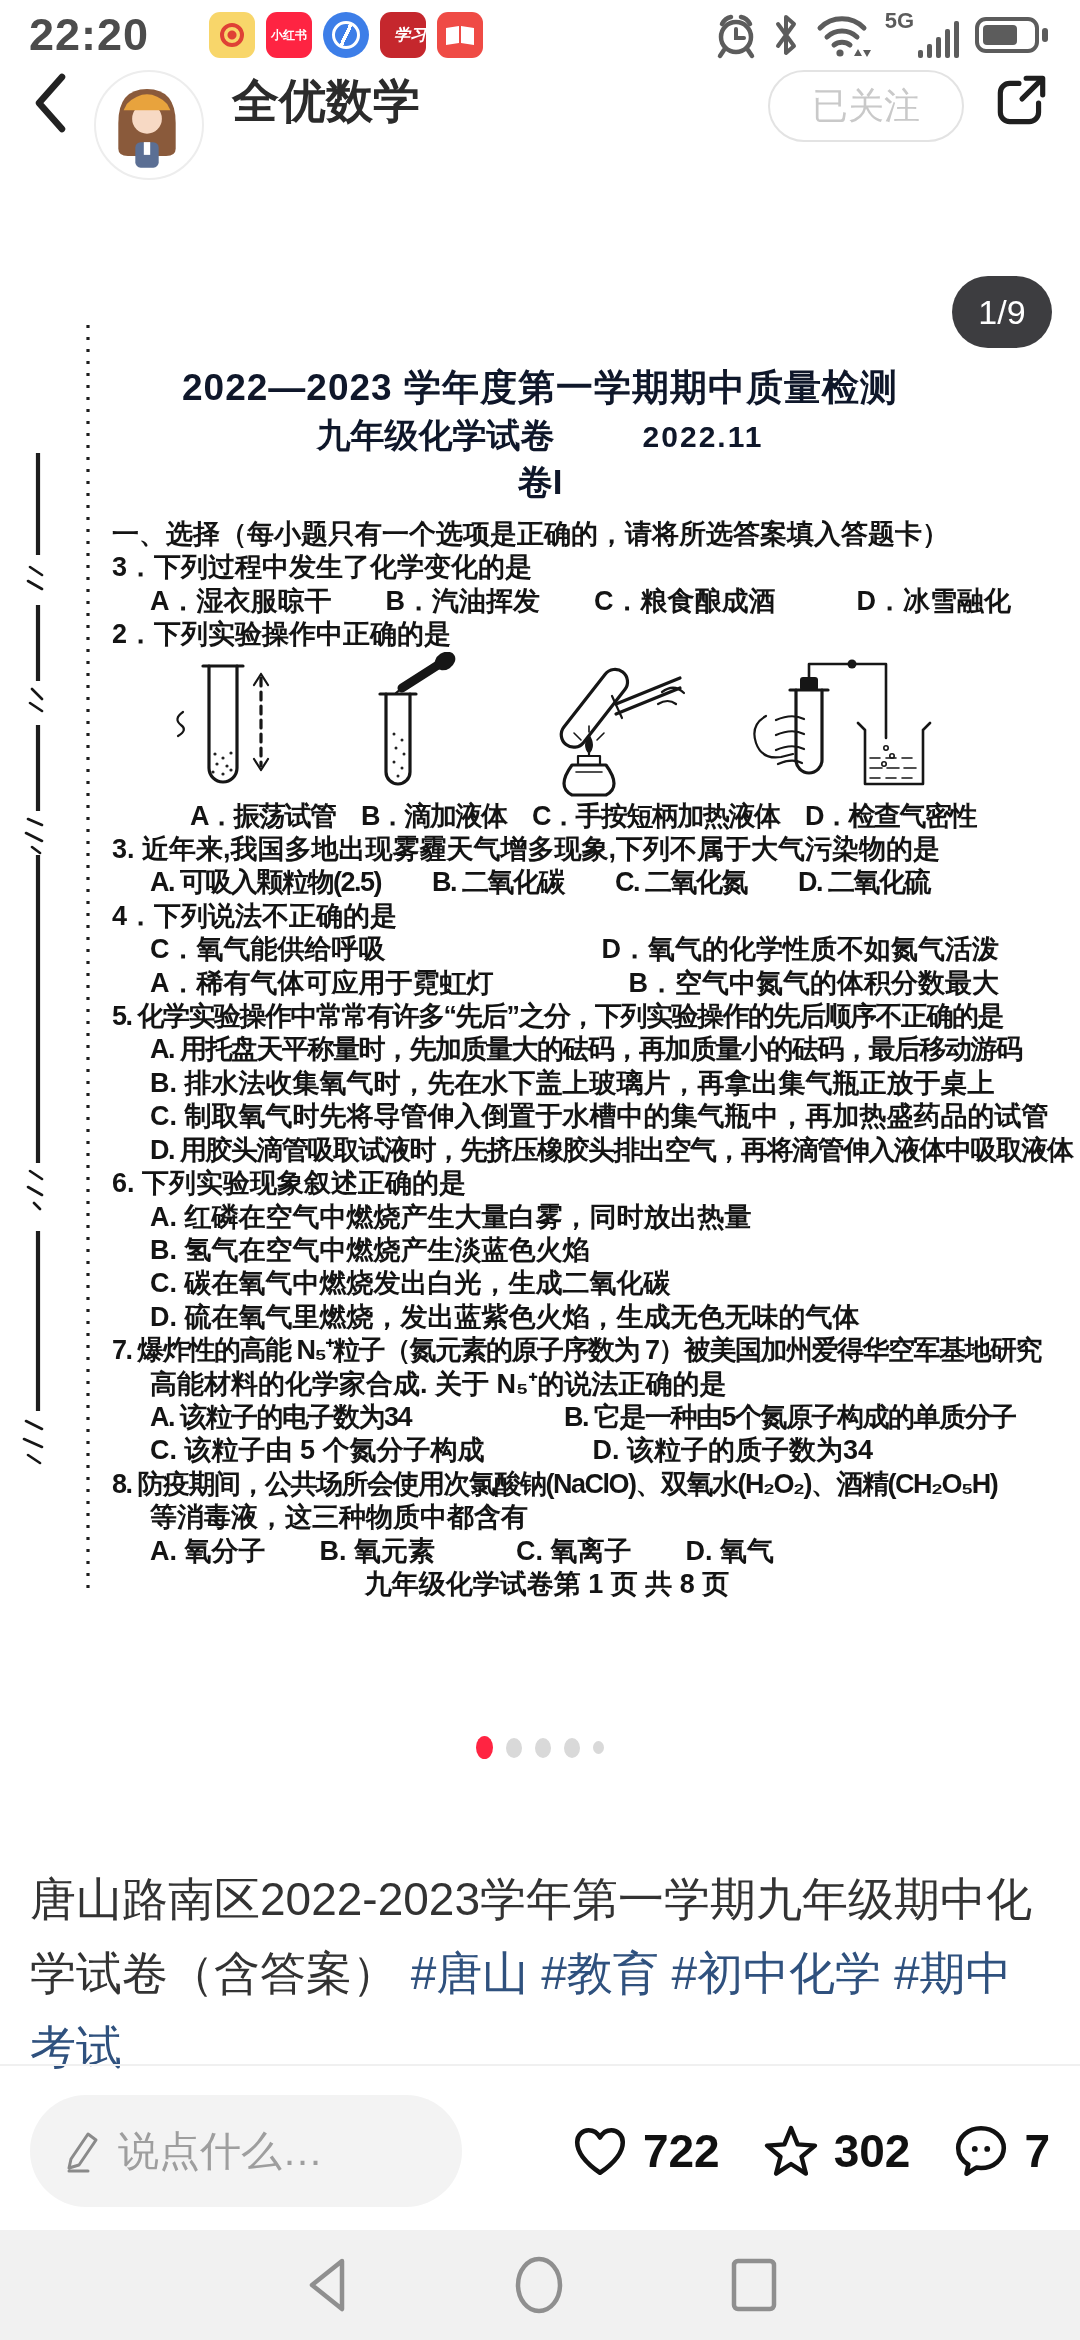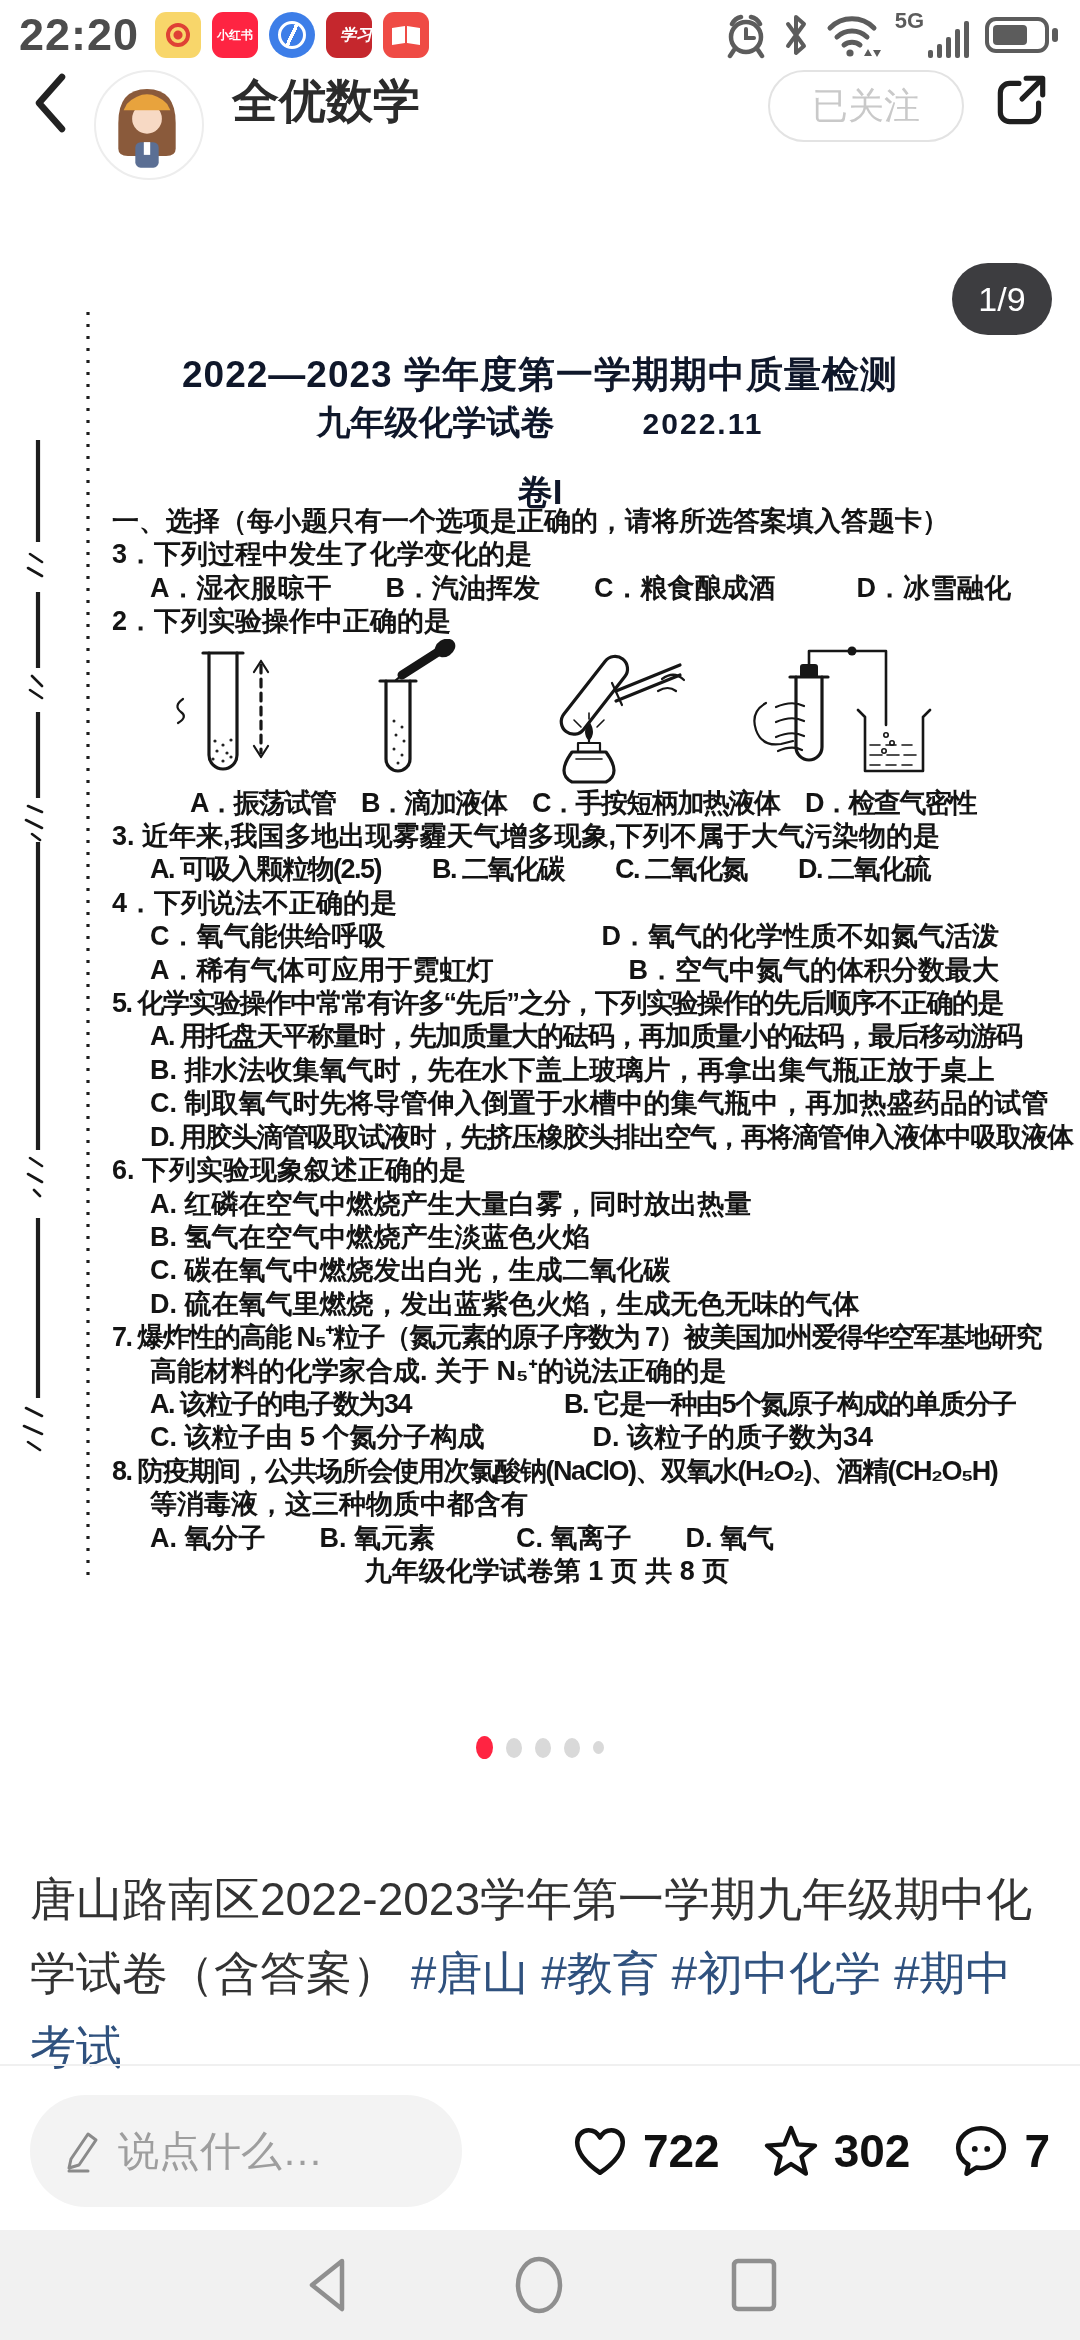--- a/index.html
+++ b/index.html
@@ -1,19 +1,19 @@
 <!DOCTYPE html>
 <html><head>
 <meta charset="utf-8">
 <style>
   html,body{margin:0;padding:0;background:#dcdcdc;}
   .page{position:relative;width:1080px;height:2340px;background:#fff;overflow:hidden;
         font-family:"Liberation Sans",sans-serif;}
   
-  .status-bar{position:absolute;top:0;left:0;right:0;height:70px;display:flex;align-items:center;padding:0 19px;box-sizing:border-box;}
+  .status-bar{position:absolute;top:0;left:0;right:0;height:70px;display:flex;align-items:center;padding:0 29px;box-sizing:border-box;gap:44px;}
   .time{font-size:45px;font-weight:600;color:#4c4c4c;letter-spacing:1px;margin-right:16px;}
   .appicons{display:flex;gap:11px;align-items:center;}
   .appicon{position:relative;width:46px;height:46px;border-radius:11px;display:block;color:#fff;
            font-size:12px;font-weight:700;text-align:center;line-height:46px;overflow:hidden;}
   .app-weibo::before{content:"";display:block;width:24px;height:24px;margin:11px auto;border:4px solid #df4135;border-radius:50%;
         box-sizing:border-box;background:radial-gradient(circle,#df4135 4px,transparent 5px);}
   .app-browser-globe{border-radius:50%;}
   .app-browser-globe::before{content:"";display:block;width:28px;height:28px;margin:9px auto;border:3px solid #fff;border-radius:50%;box-sizing:border-box;
         background:linear-gradient(115deg,transparent 44%,#fff 44%,#fff 56%,transparent 56%);}
   .app-xuexi{font-style:italic;font-size:16px;text-align:right;}
@@ -26,29 +26,29 @@
   
   .header{position:absolute;top:70px;left:0;right:0;height:175px;display:flex;align-items:flex-start;padding:0 28px;box-sizing:border-box;}
   .avatar{width:106px;height:106px;border-radius:50%;border:2px solid #ededed;margin-left:24px;background:#fff;overflow:hidden;flex:0 0 auto;}
   .uname{margin-left:28px;font-size:47px;color:#2b2b2b;font-weight:600;}
   .follow{margin-left:auto;height:68px;padding:0 42px;border:2.5px solid #e3e3e3;border-radius:38px;
           display:flex;align-items:center;font-size:36px;color:#c9c9c9;background:#fff;}
   .share{margin-left:26px;}
   .hr1{position:absolute;top:245px;left:0;right:0;height:2px;background:#ececec;}
   .hr2{position:absolute;top:2064px;left:0;right:0;height:2px;background:#f0f0f0;}
   
-  .photo{position:absolute;top:232px;left:0;width:1080px;height:1480px;background:#fff;}
+  .photo{position:absolute;top:245px;left:0;width:1080px;height:1480px;background:#fff;}
   .badge{position:absolute;top:31px;right:28px;width:100px;height:72px;border-radius:36px;background:rgba(44,44,48,.92);
          color:#fff;font-size:34px;display:flex;align-items:center;justify-content:center;}
   .titles{position:absolute;top:119px;left:0;width:100%;text-align:center;color:#0f172a;}
   .t1{font-size:37px;font-weight:700;line-height:48px;letter-spacing:1px;}
   .t2{display:flex;justify-content:center;align-items:baseline;gap:88px;line-height:46px;}
   .t2 .main{font-size:34px;font-weight:700;}
   .t2 .date{font-size:30px;font-weight:700;letter-spacing:2px;}
-  .vol{font-size:35px;font-weight:700;line-height:44px;margin-top:23px;}
+  .vol{font-size:35px;font-weight:700;line-height:44px;}
   .paper-body{position:absolute;top:273px;left:112px;width:956px;color:#141414;font-size:27px;font-weight:700;}
   .pline{line-height:33.4px;white-space:nowrap;}
   .pline.ind{padding-left:38px;}
   .pline.ind2{padding-left:78px;}
   .pline.ctr{width:870px;text-align:center;}
   .pline.tight{letter-spacing:-1.5px;}
   .figrow{position:relative;height:148px;}
   .figrow svg{position:absolute;top:0;}
   .fa{left:55px;} .fb{left:238px;} .fc{left:400px;} .fd{left:622px;}
   .s1{stroke:#161616;stroke-width:1.6;fill:none;stroke-linecap:round;}

